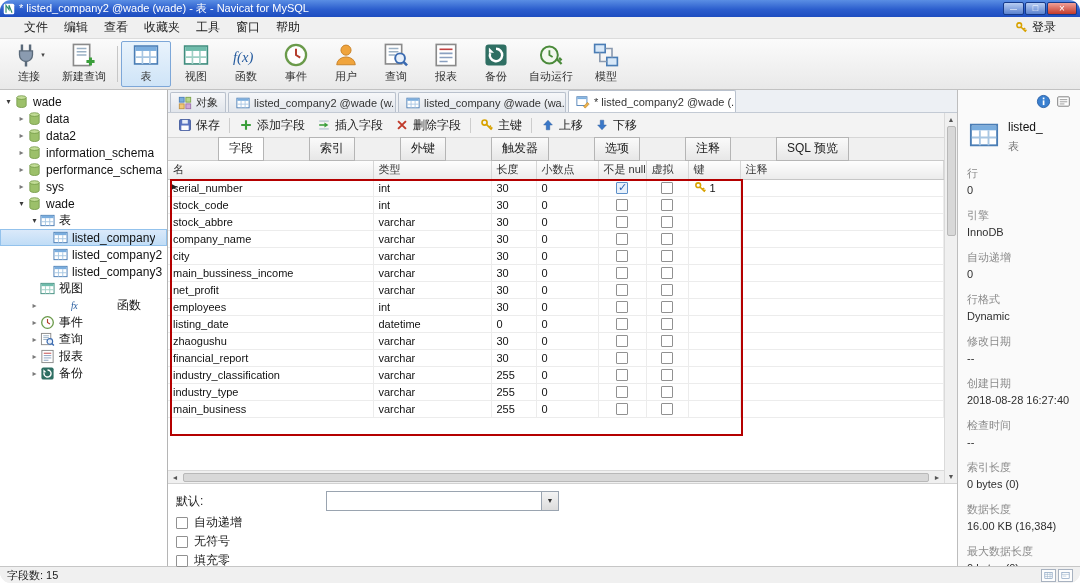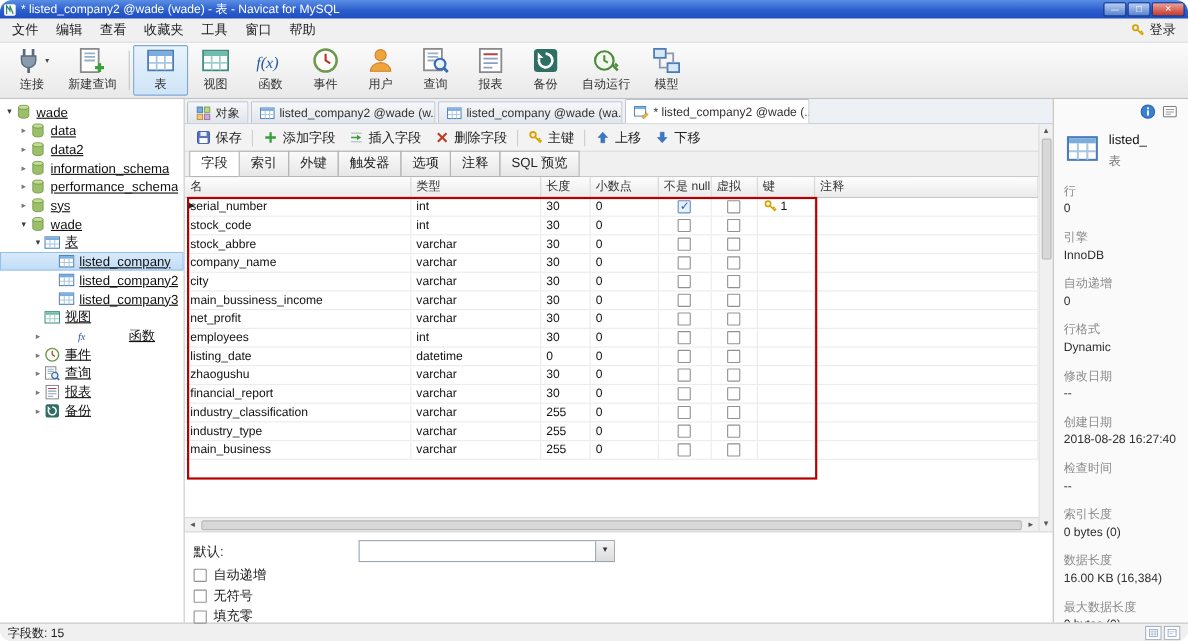--- a/index.html
+++ b/index.html
@@ -13,21 +13,21 @@
   .titlebar .app-icon{width:12px;height:12px;margin-right:4px;flex:none;}
   .title-text{white-space:nowrap;overflow:hidden;}
   .win-controls{margin-left:auto;display:flex;gap:1px;}
   .win-btn{width:21px;height:13px;border:1px solid #163a8a;border-radius:2px;background:linear-gradient(#b8cdf2,#5b82cf);color:#fff;font-size:9px;line-height:11px;text-align:center;}
   .win-btn.close{width:30px;background:linear-gradient(#f0a098,#c33a2a);}
   .win-btn.min::after{content:"—";font-size:7px;}
   .win-btn.max::after{content:"□";}
   .win-btn.close::after{content:"×";font-size:10px;}
 
   
-  .menubar{height:22px;flex:none;background:#f0f0f0;border-bottom:1px solid #dcdcdc;display:flex;align-items:center;font-size:12px;color:#1a1a1a;padding:0 3px;}
+  .menubar{height:22px;flex:none;background:#f0f0f0;border-bottom:1px solid #dcdcdc;display:flex;align-items:center;font-size:12px;color:#1a1a1a;padding:0 16px;}
   .menu-item{padding:3px 8px;}
   .menu-right{margin-left:auto;display:flex;align-items:center;gap:4px;padding-right:8px;}
   .menu-right .icon{width:13px;height:13px;}
 
   
   .toolbar{height:51px;flex:none;background:linear-gradient(#fbfbfb,#e9e9e9);border-bottom:1px solid #c2c2c2;display:flex;align-items:stretch;padding:2px 4px;}
   .tool-btn{display:flex;flex-direction:column;align-items:center;justify-content:flex-end;min-width:50px;padding:3px 7px 2px;font-size:11px;color:#333;border:1px solid transparent;border-radius:2px;}
   .tool-btn.active{background:linear-gradient(#e9f3fc,#cfe4f7);border-color:#7da7d8;}
   .tool-icon-wrap{display:flex;align-items:center;}
   .tool-btn .icon{width:26px;height:26px;}
@@ -39,37 +39,37 @@
   
   .appbody{flex:1;display:flex;min-height:0;background:#fff;}
   .sidebar{width:168px;flex:none;border-right:1px solid #b5b5b5;background:#fff;padding-top:3px;overflow:hidden;font-size:12px;}
   .tree-item{height:17px;display:flex;align-items:center;white-space:nowrap;color:#111;}
   .tree-item.selected{background:linear-gradient(#dceafa,#bfdcf6);box-shadow:inset 0 0 0 1px #93c2ec;}
   .tree-arrow{width:11px;flex:none;text-align:center;font-size:8px;color:#7a7a7a;}
   .tree-arrow.closed::after{content:"▸";}
   .tree-arrow.open{color:#3a3a3a;}
   .tree-arrow.open::after{content:"▾";}
   .tree-item .icon{width:15px;height:15px;margin-right:4px;flex:none;}
-  .tree-label{overflow:hidden;text-overflow:ellipsis;text-decoration:underline;}
+  .tree-label{overflow:hidden;text-overflow:ellipsis;}
 
   .main{flex:1;display:flex;flex-direction:column;min-width:0;background:#fff;}
   .tabbar{height:23px;flex:none;background:#edf0f4;border-bottom:1px solid #c3cad4;display:flex;align-items:flex-end;padding:3px 2px 0;}
   .tab{height:20px;display:flex;align-items:center;gap:4px;padding:0 7px;font-size:11px;color:#333;background:linear-gradient(#f6f7f9,#e1e5eb);border:1px solid #b9c1cd;border-bottom:none;border-radius:2px 2px 0 0;margin-right:2px;white-space:nowrap;overflow:hidden;max-width:168px;}
   .tab .icon{width:14px;height:14px;flex:none;}
   .tab.active{background:#fff;height:22px;}
 
   .content-row{display:flex;flex:1;min-height:0;}
   .content-col{flex:1;display:flex;flex-direction:column;min-width:0;}
   .editbar{height:25px;flex:none;background:#f3f3f3;border-bottom:1px solid #d6d6d6;display:flex;align-items:center;padding:0 4px;}
   .edit-btn{display:flex;align-items:center;gap:4px;padding:2px 6px;font-size:12px;color:#222;}
   .edit-btn .icon{width:14px;height:14px;}
   .edit-sep{width:1px;height:15px;background:#cdcdcd;margin:0 3px;}
 
   .design-tabs{height:23px;flex:none;background:#f0f0f0;border-bottom:1px solid #c9c9c9;display:flex;align-items:center;padding:1px 4px;}
-  .design-tab{padding:2px 10px 3px;font-size:12px;color:#222;border:1px solid #b5b5b5;background:linear-gradient(#fafafa,#e7e7e7);margin-right:-1px;}
+  .design-tab{padding:2px 10px 3px;font-size:12px;color:#222;border:1px solid #b5b5b5;background:linear-gradient(#fafafa,#e7e7e7);margin-right:-1px;margin-left:46px;}
   .design-tab.active{background:#fff;position:relative;z-index:1;}
 
   .grid-area{flex:1;position:relative;overflow:hidden;background:#fff;}
   table.fields{border-collapse:collapse;table-layout:fixed;width:100%;font-size:11px;}
   table.fields th{height:18px;font-weight:normal;text-align:left;padding:0 5px;background:linear-gradient(#fdfdfd,#ebebeb);border-right:1px solid #d6d6d6;border-bottom:1px solid #c6c6c6;color:#333;white-space:nowrap;overflow:hidden;}
   table.fields td{height:17px;padding:0 5px;border-right:1px solid #ececec;border-bottom:1px solid #ececec;color:#111;white-space:nowrap;overflow:hidden;}
   td.cell-name{padding-left:15px;position:relative;}
   .row-arrow{position:absolute;left:3px;top:2px;font-size:8px;color:#222;}
   .row-arrow::after{content:"▶";}
   .cb{width:12px;height:12px;border:1px solid #919191;border-radius:1px;background:#fff;margin:0 auto;position:relative;display:block;}

